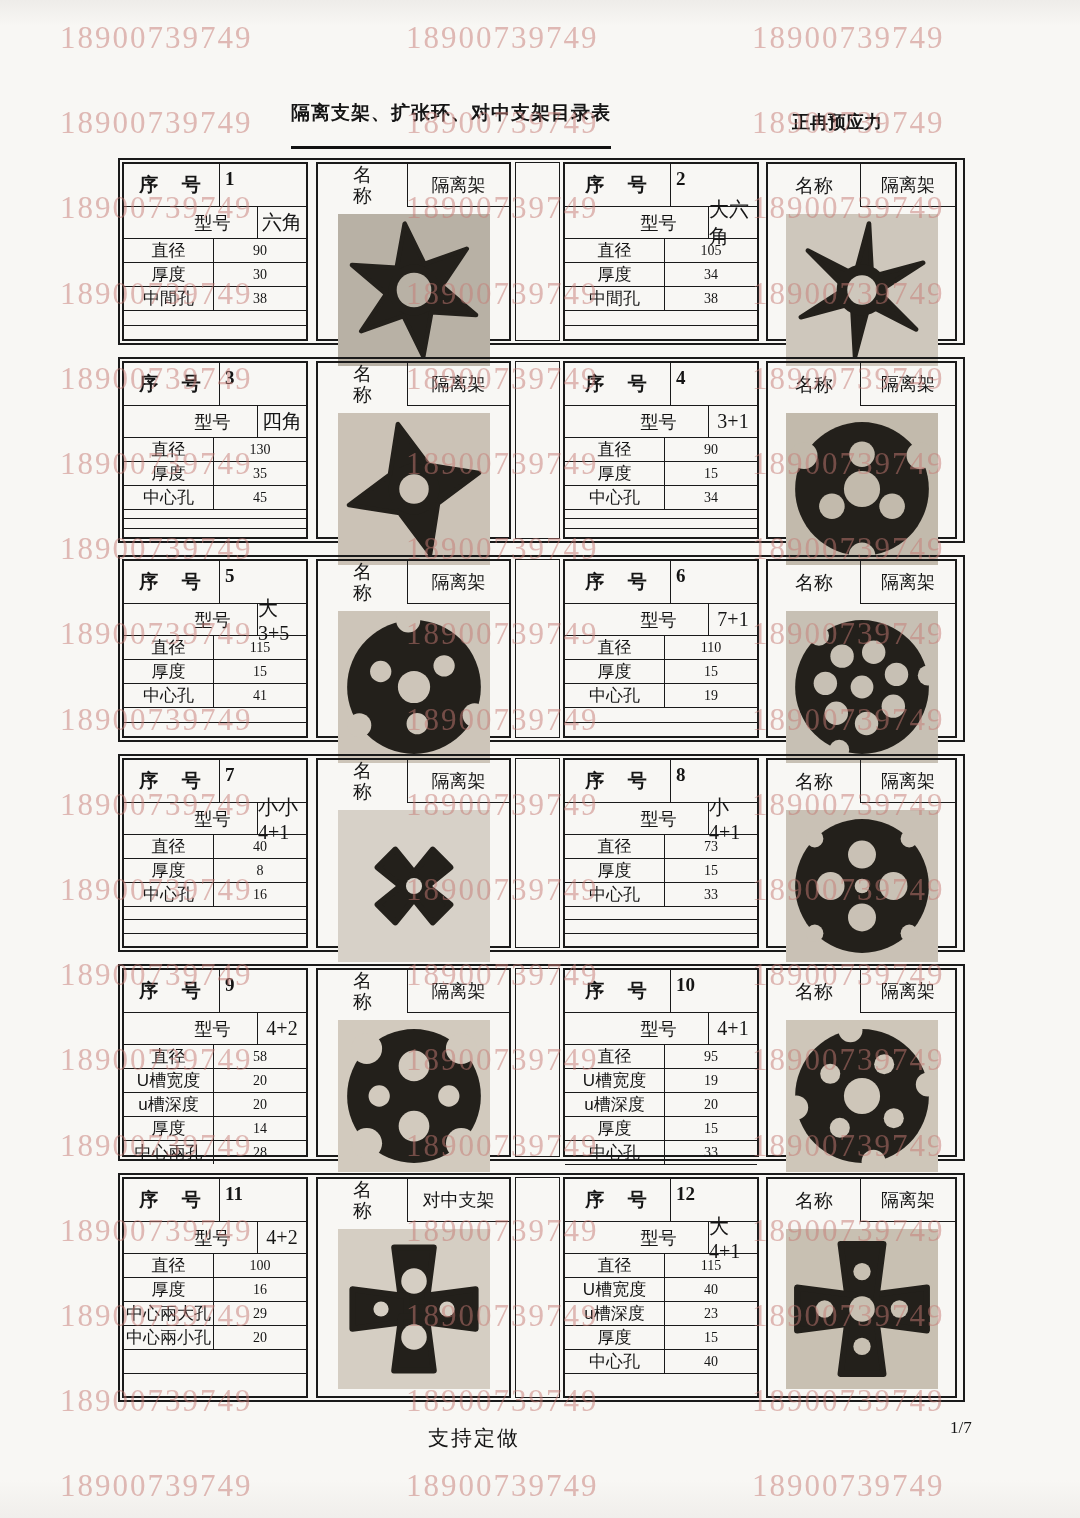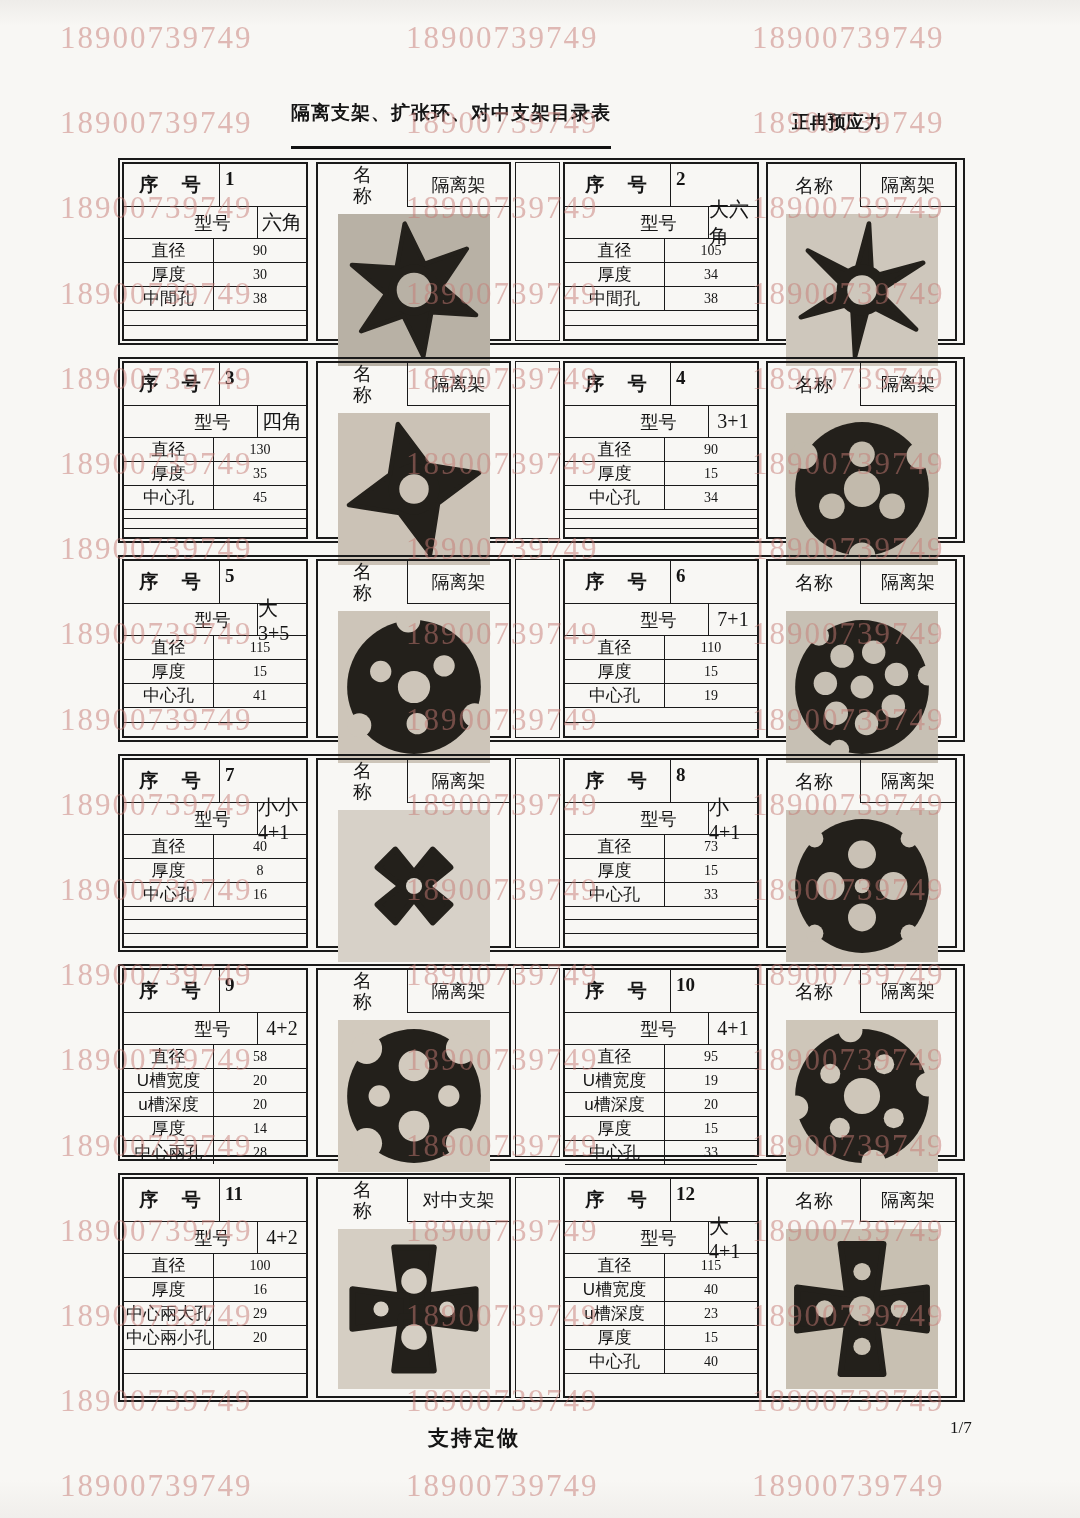--- a/index.html
+++ b/index.html
@@ -48,21 +48,21 @@
   .pos-left  .name-lbl{flex:0 0 89px;}
   .pos-right .name-lbl{flex:0 0 92px;}
   .pos-left .name-lbl span{display:inline-block;width:1.12em;word-break:break-all;
     line-height:1.1;text-align:center;}
   .name-val{flex:1;display:flex;align-items:center;justify-content:center;
     font-size:18px;border-bottom:1.5px solid #1a1a1a;}
   .photo{flex:1 1 auto;display:flex;align-items:center;justify-content:center;padding:7px 0;}
   .photo-img{width:152px;height:100%;display:flex;align-items:center;justify-content:center;}
   .photo-img svg{width:100%;height:100%;}
   
-  .foot-note{position:absolute;top:1424px;left:428px;font-size:21px;font-weight:bold;
+  .foot-note{position:absolute;top:1424px;left:428px;font-size:21px;font-weight:normal;
     letter-spacing:2px;z-index:2;}
   .page-no{position:absolute;top:1418px;left:950px;font-family:"Liberation Serif",serif;
     font-size:17px;z-index:2;}
 </style>
 </head>
 <body>
 
 <div class="page">
 
   <div class="title">隔离支架、扩张环、对中支架目录表</div>

